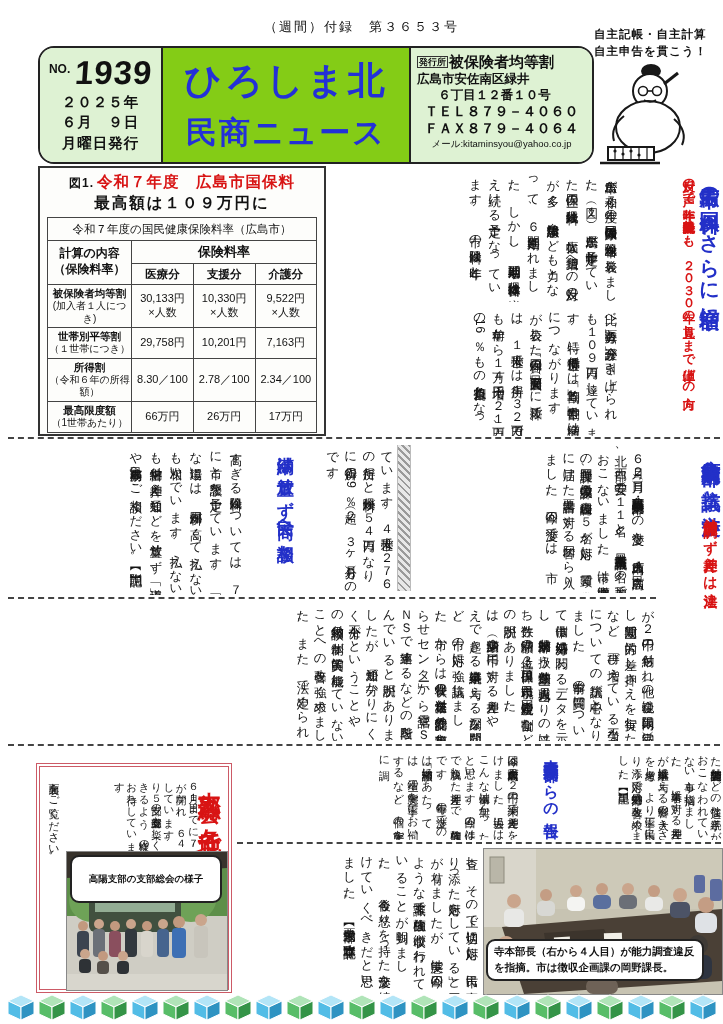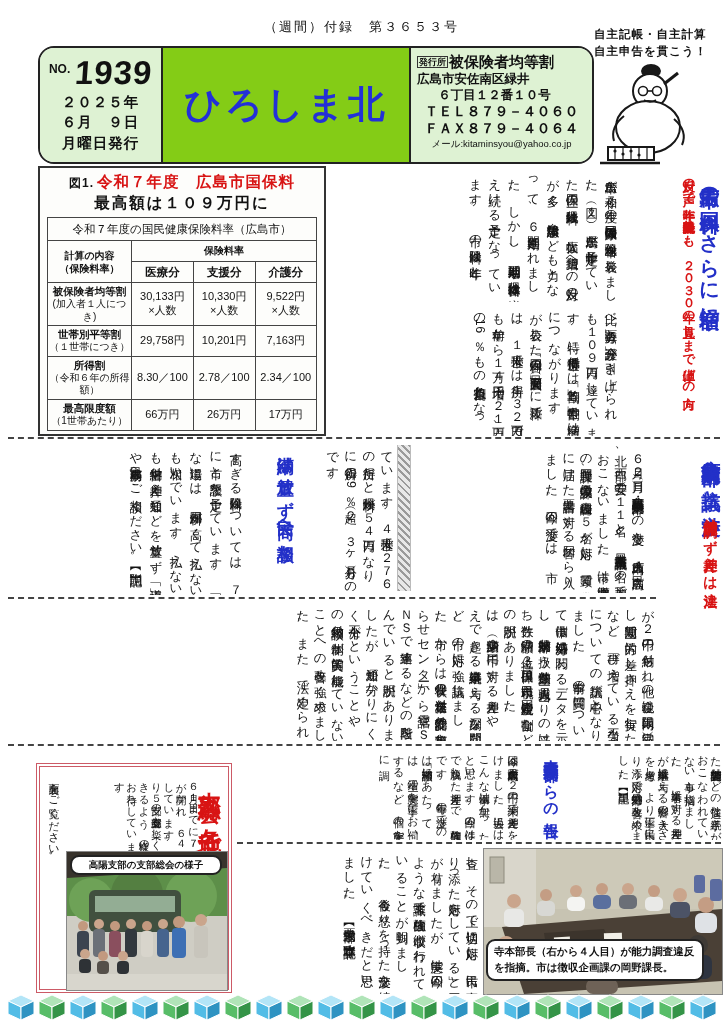--- a/index.html
+++ b/index.html
@@ -44,22 +44,22 @@
   .slogan{font-size:11.5px;font-weight:bold;line-height:1.5;letter-spacing:1px;}
   
   .figbox{position:absolute;left:30px;top:166px;width:288px;height:270px;border:2.5px solid #333;
           background:#fdfdfb;box-sizing:border-box;padding:4px 5px;margin-left:8px;}
   .figtitle1{text-align:center;font-size:15.5px;font-weight:bold;letter-spacing:1px;}
   .figtitle1 .figlab{color:#111;font-size:12px;font-weight:bold;margin-right:3px;}
   .figtitle2{text-align:center;font-size:15.5px;font-weight:bold;letter-spacing:2px;margin-bottom:3px;}
   table.ratetable{border-collapse:collapse;width:270px;margin:0 auto;}
   table.ratetable td{border:1.2px solid #444;text-align:center;vertical-align:middle;padding:2px 1px;}
   .tcap{font-size:11.5px;letter-spacing:0;height:18px;}
-  .tcorner{font-size:10px;font-weight:bold;width:84px;line-height:1.3;}
-  .tgroup{font-size:10px;font-weight:bold;height:16px;}
+  .tcorner{font-size:12px;font-weight:bold;width:84px;line-height:1.3;font-family:Liberation Mono, monospace;}
+  .tgroup{font-size:13px;font-weight:bold;height:16px;}
   .tch{font-size:11.5px;font-weight:bold;width:60px;height:16px;}
   .tlabel{font-size:10.5px;font-weight:bold;line-height:1.25;}
   .tlabel .sub{font-size:10px;font-weight:normal;}
   .tval{font-size:11px;line-height:1.25;}
   
   .soukai{position:absolute;left:36px;top:763px;width:196px;height:230px;box-sizing:border-box;
           border:4px double #cc5a66;background:#fff;}
   .soukai-title{position:absolute;right:4px;top:6px;height:138px;writing-mode:vertical-rl;
                 font-size:23px;font-weight:bold;color:#d81414;letter-spacing:3px;line-height:1.25;}
   .bubble{background:#fff;border:2px solid #222;border-radius:9px;font-weight:bold;color:#111;}
@@ -82,20 +82,21 @@
       <span class="mh-issue">1939</span>
     </div>
     <div class="mh-dates">
       <div>２０２５年</div>
       <div>６月　９日</div>
       <div>月曜日発行</div>
     </div>
   </div>
   <div class="mh-cell mh-center">
     <div class="mh-title1">ひろしま北</div>
+    <div class="mh-title2">民商ニュース</div>
   </div>
   <div class="mh-cell mh-right">
     <div class="mh-pub">
       <span class="mh-publabel">発行所</span><span>被保険者均等割</span>
     </div>
     <div class="mh-addr">広島市安佐南区緑井</div>
     <div class="mh-addr mh-addr2">６丁目１２番１０号</div>
     <div class="mh-tel">ＴＥＬ８７９－４０６０</div>
     <div class="mh-tel">ＦＡＸ８７９－４０６４</div>
     <div class="mh-mail">メール:kitaminsyou@yahoo.co.jp</div>
@@ -315,21 +316,21 @@
           <rect x="127" y="74" width="14" height="32" rx="4" fill="#c8c5bc"></rect>
         <circle cx="18" cy="102" r="5" fill="#caa58c"></circle>
           <rect x="12" y="107" width="12" height="14" rx="4" fill="#2e3236"></rect>
         <circle cx="36" cy="104" r="5" fill="#c2997f"></circle>
           <rect x="30" y="109" width="12" height="13" rx="4" fill="#55504a"></rect>
         <circle cx="56" cy="104" r="5" fill="#caa58c"></circle>
           <rect x="50" y="109" width="12" height="13" rx="4" fill="#2e3236"></rect>
       </g>
       <rect x="0" y="122" width="160" height="16" fill="#d8d6cd"></rect>
     </svg>
-    <div class="bubble" style="position:absolute;left:3px;top:3px;width:138px;font-size:9.5px;line-height:1.3;padding:2px 5px;text-align:center;">高陽支部の支部総会の様子</div>
+    <div class="bubble" style="position:absolute;left:3px;top:3px;width:138px;font-size:9.5px;line-height:1.3;padding:16px 5px;text-align:center;">高陽支部の支部総会の様子</div>
   </div>
 </div>
 
 <div class="cubes" id="cube-row">
     <svg width="30" height="27" viewBox="0 0 30 27">
       <polygon points="15,1 28,7 15,13 2,7" fill="#b3e5f7" stroke="#fff" stroke-width="1"></polygon>
       <polygon points="2,7 15,13 15,26 2,20" fill="#52bce6" stroke="#fff" stroke-width="1"></polygon>
       <polygon points="15,13 28,7 28,20 15,26" fill="#2e93c2" stroke="#fff" stroke-width="1"></polygon>
     </svg>
     <svg width="30" height="27" viewBox="0 0 30 27">

